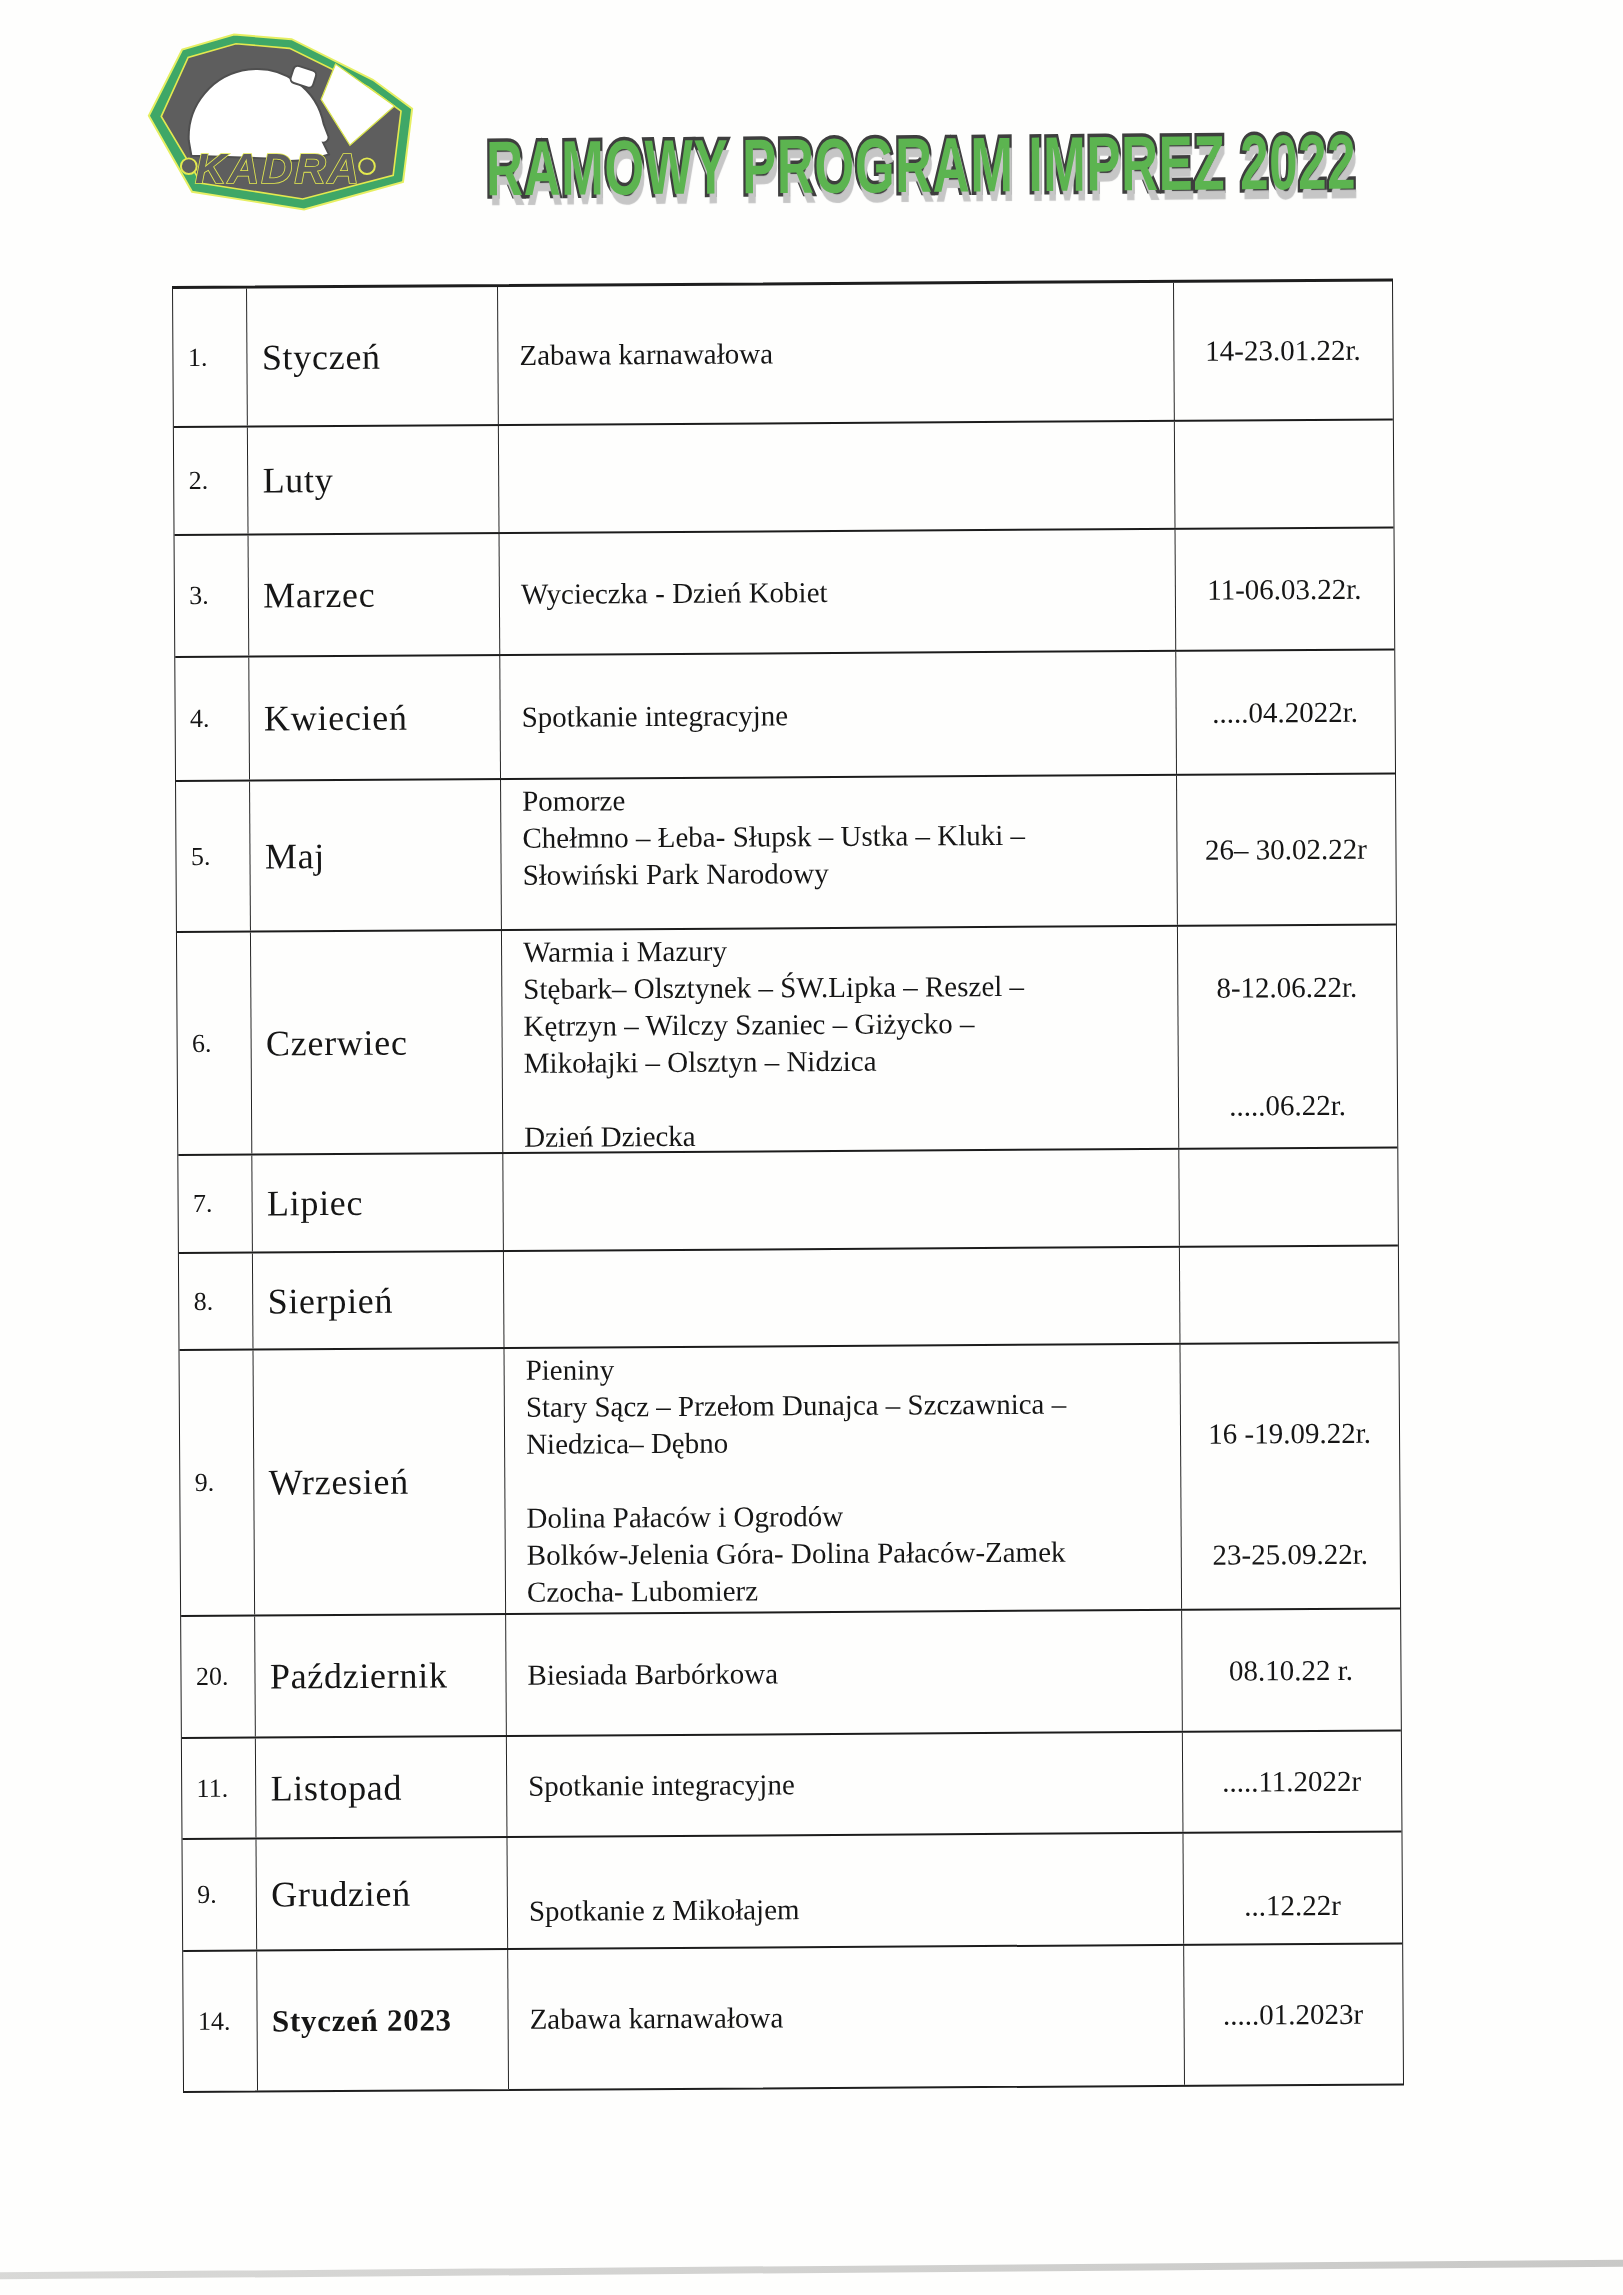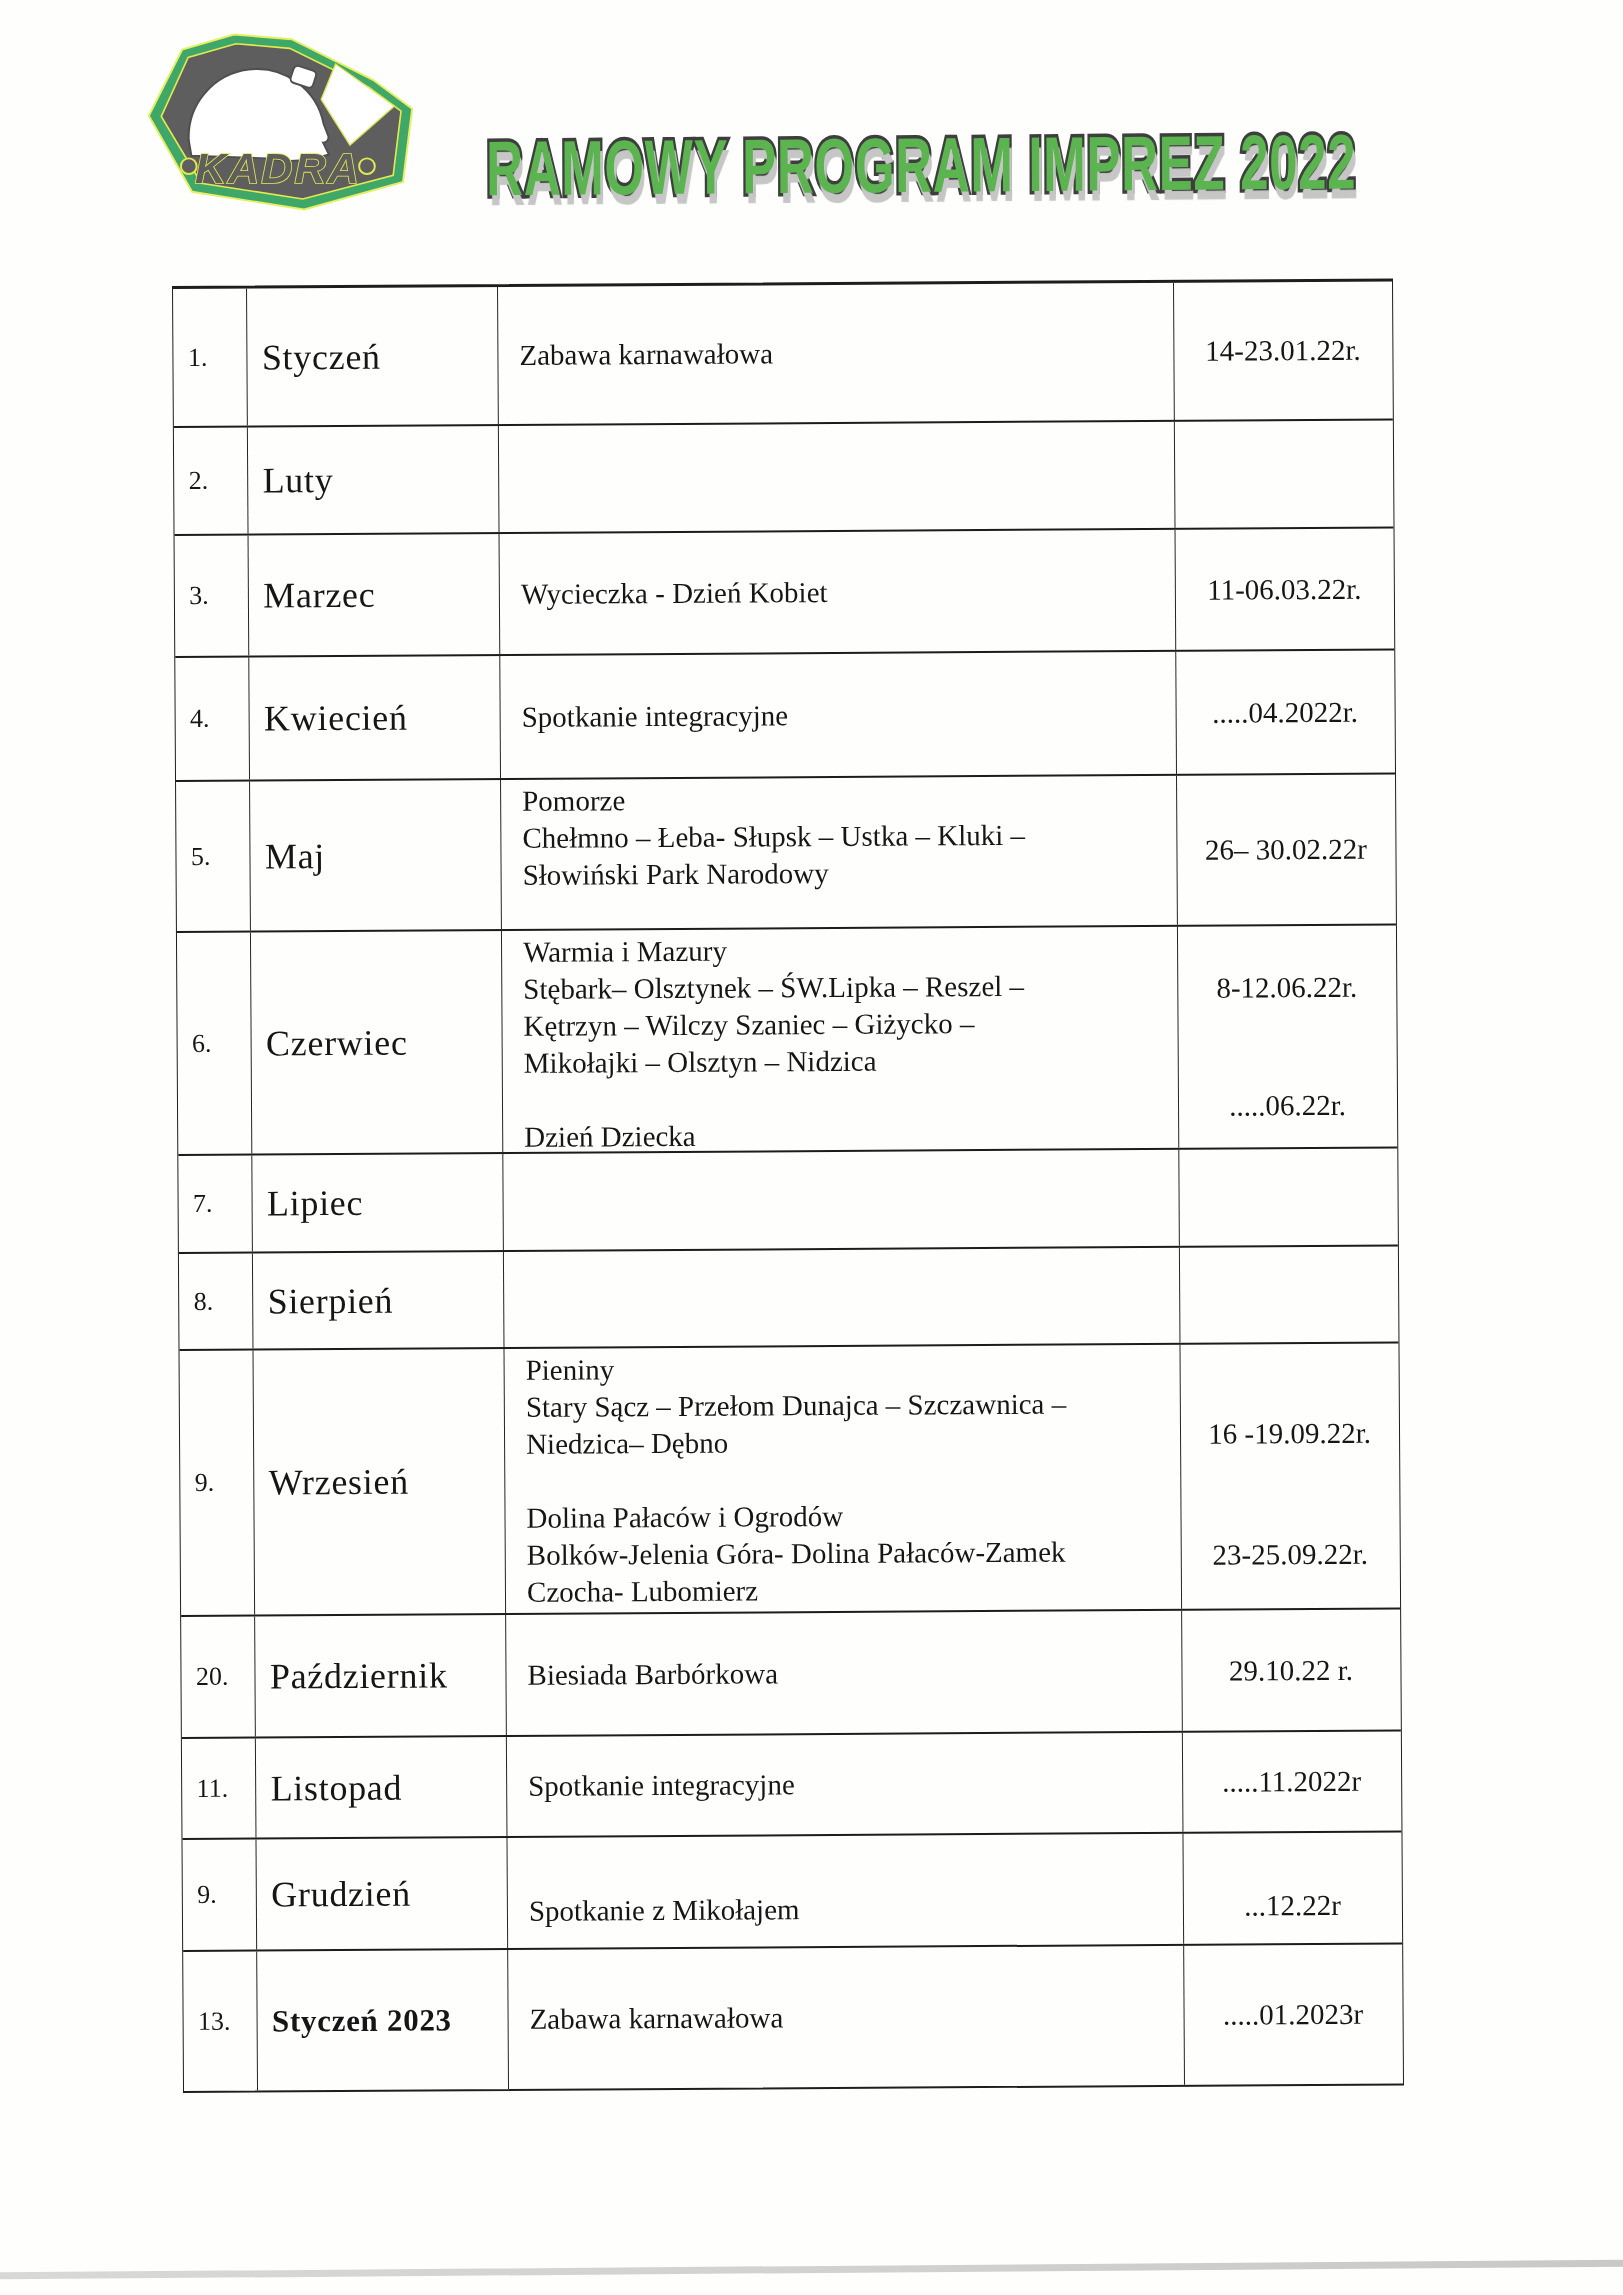--- a/index.html
+++ b/index.html
@@ -195,21 +195,21 @@
     </div>
   </div>
 
   <div class="row" style="height:122px">
     <div class="cell num">20.</div>
     <div class="cell month">Październik</div>
     <div class="cell event center">
         <span>Biesiada Barbórkowa</span>
       </div>
     <div class="cell date">
-        <span>29.10.22 r.</span>
+        <span>08.10.22 r.</span>
       </div>
   </div>
 
   <div class="row" style="height:101px">
     <div class="cell num">11.</div>
     <div class="cell month">Listopad</div>
     <div class="cell event center">
         <span>Spotkanie integracyjne</span>
       </div>
     <div class="cell date">
@@ -222,21 +222,21 @@
     <div class="cell month">Grudzień</div>
     <div class="cell event center low-ev">
         <span>Spotkanie z Mikołajem</span>
       </div>
     <div class="cell date low-date">
         <span>...12.22r</span>
       </div>
   </div>
 
   <div class="row" style="height:139px">
-    <div class="cell num">13.</div>
+    <div class="cell num">14.</div>
     <div class="cell month bold">Styczeń 2023</div>
     <div class="cell event center">
         <span>Zabawa karnawałowa</span>
       </div>
     <div class="cell date">
         <span>.....01.2023r</span>
       </div>
   </div>
 
 </div>

